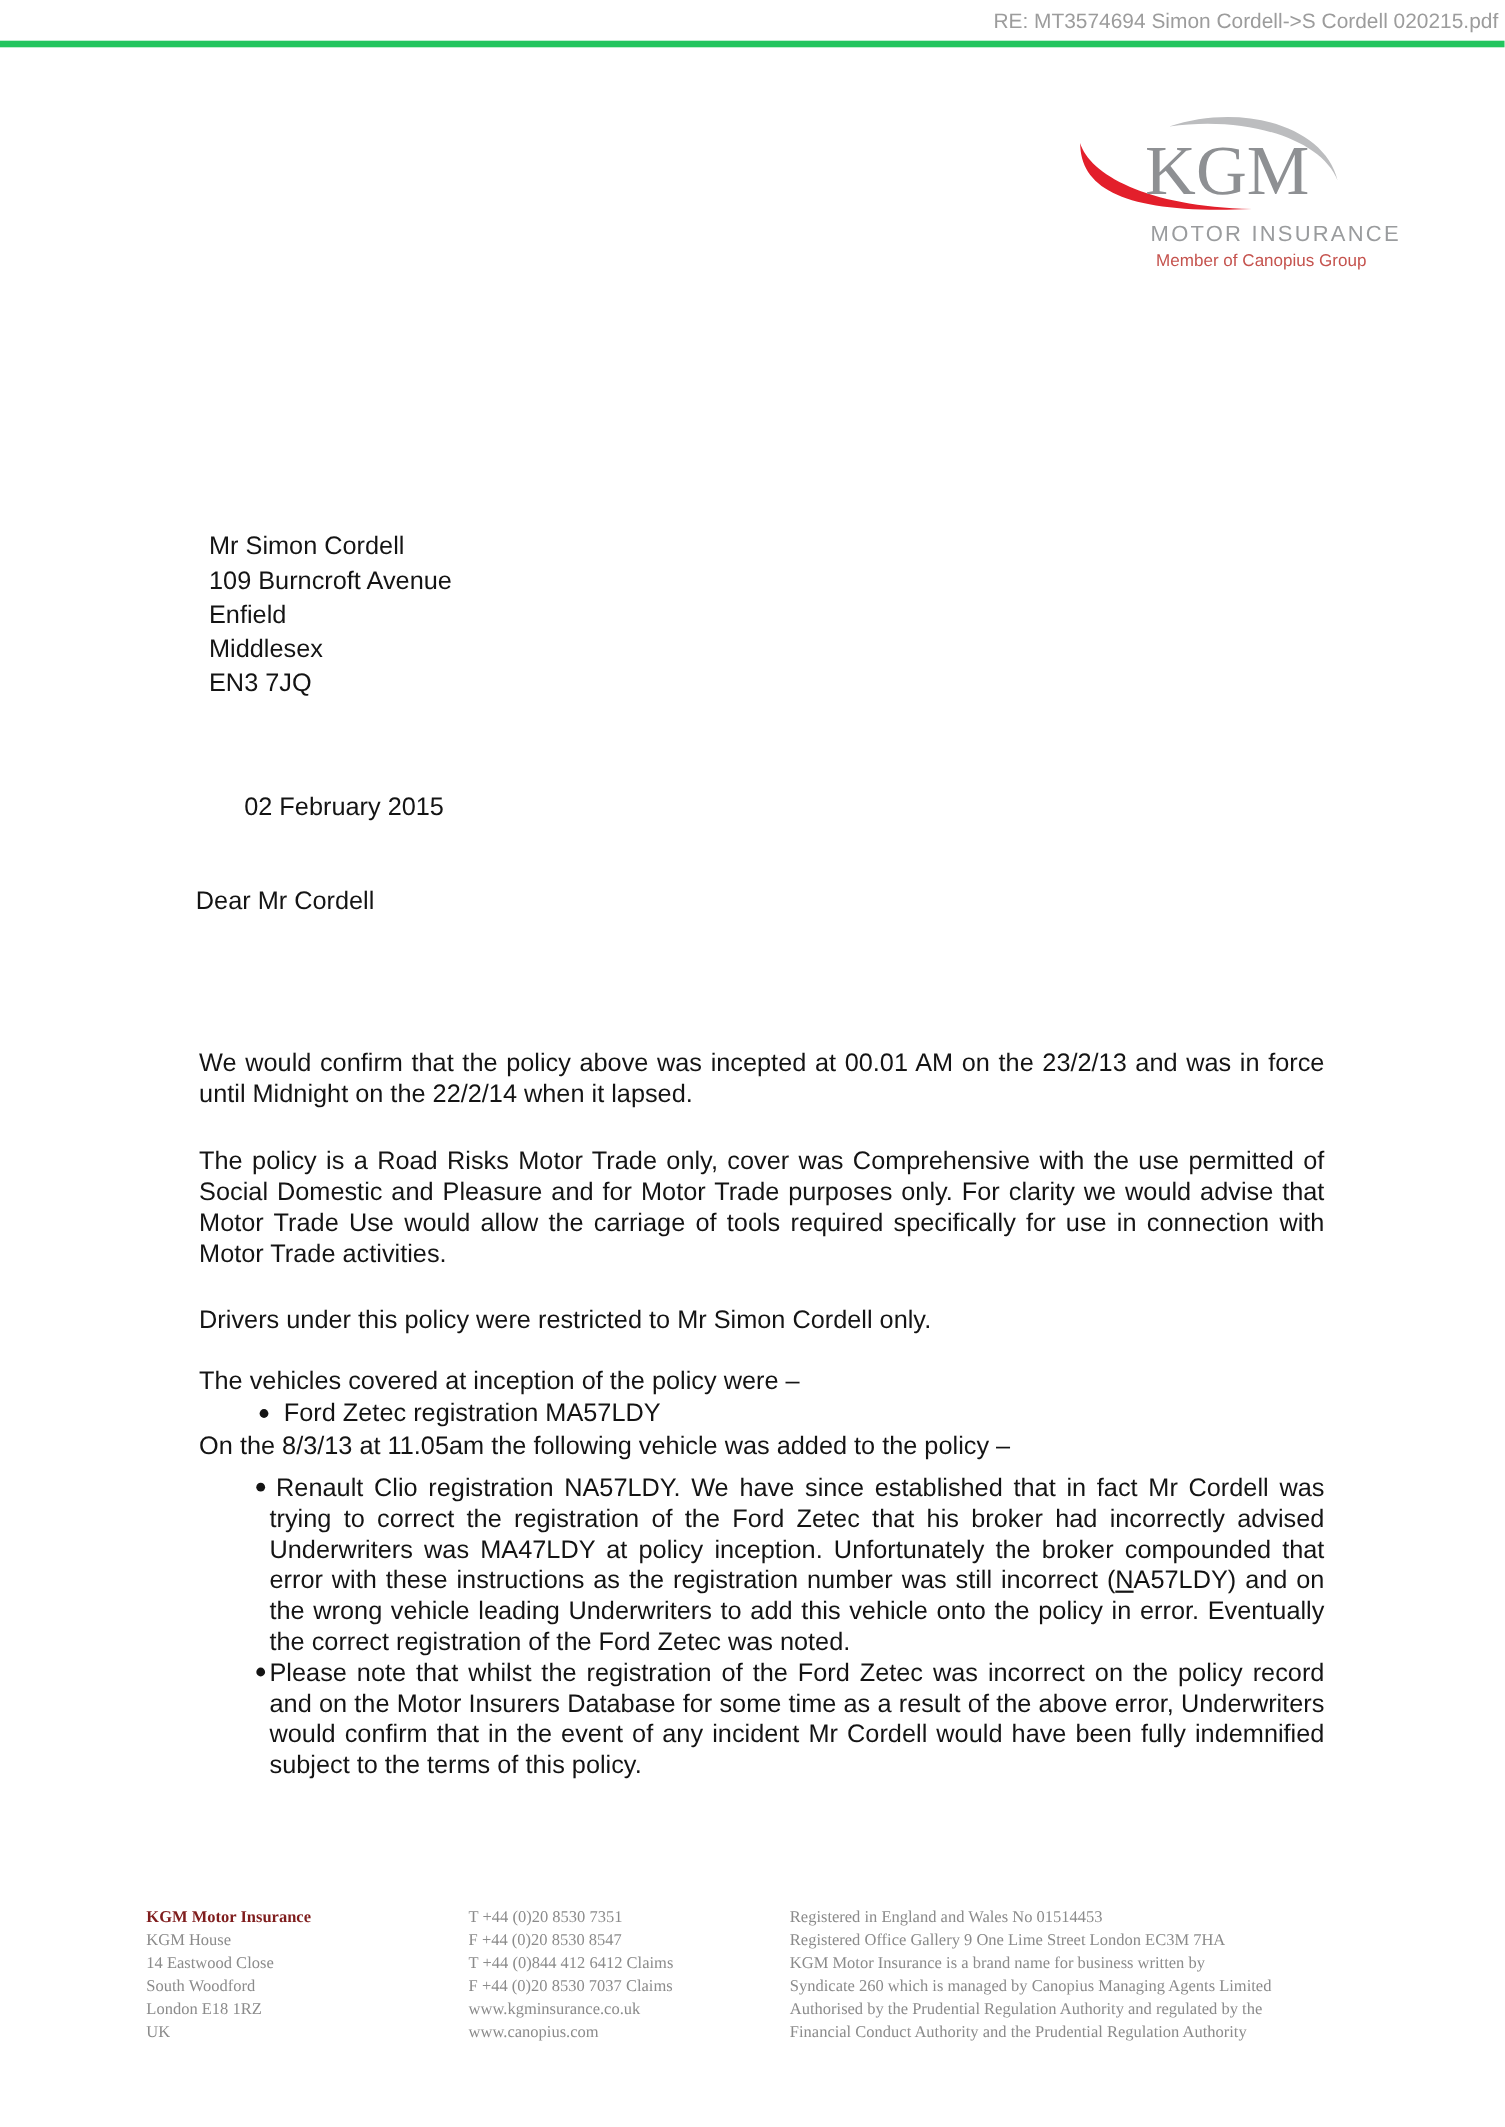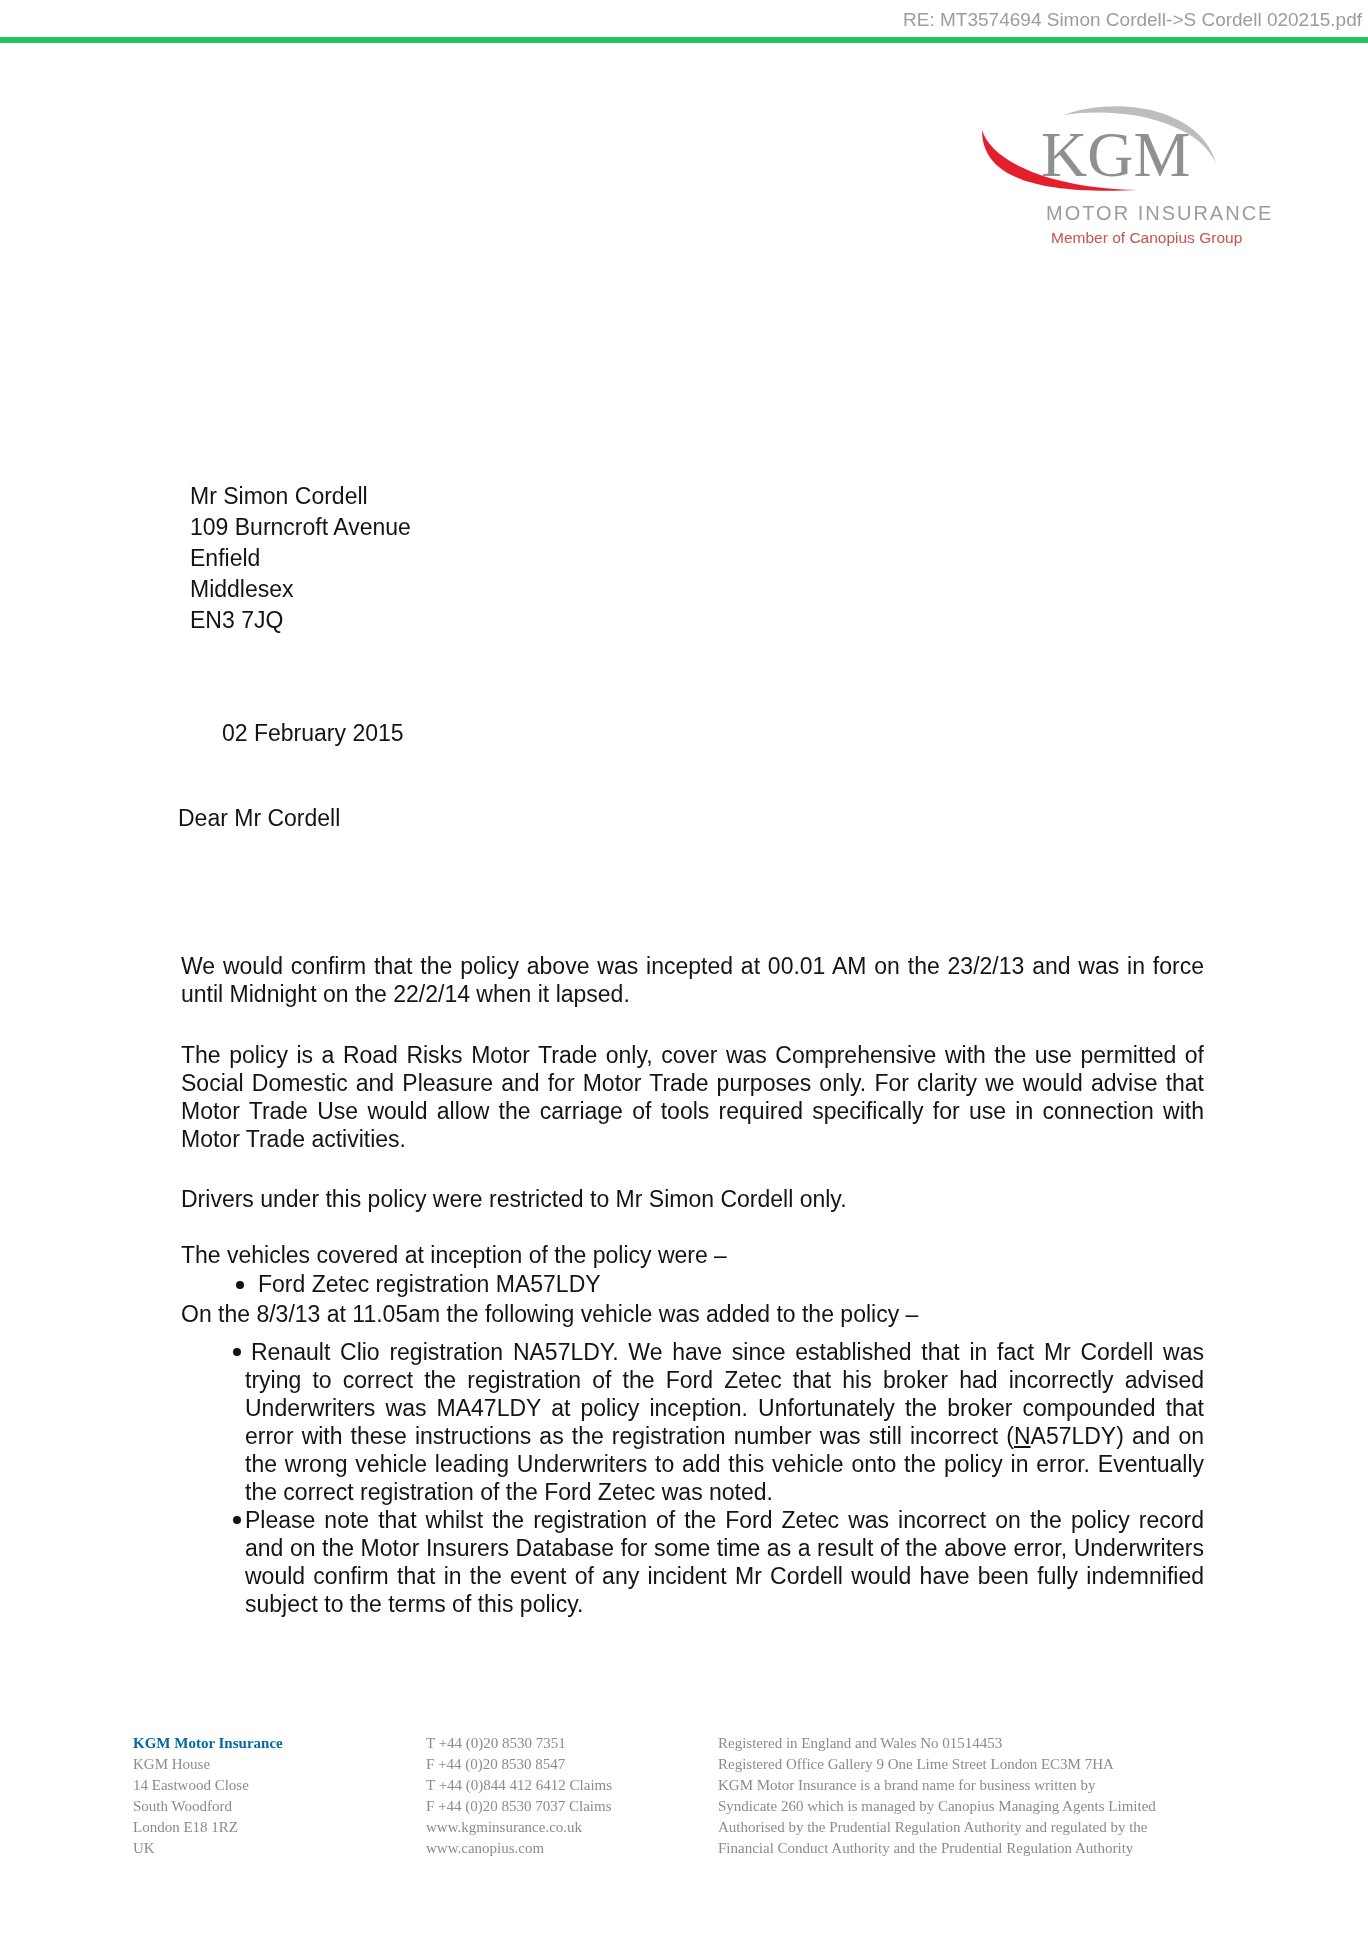--- a/index.html
+++ b/index.html
@@ -39,21 +39,21 @@
   ul.blist li::before { content:""; position:absolute; left:52px; top:10px; width:8px; height:8px; border-radius:50%; background:#141414; }
   ul.blist li.indent1 { text-indent:6px; }
   .u { text-decoration:underline; }
 
   
   .footer { position:absolute; left:0; top:1733px; width:1368px; font-family:"Liberation Serif", serif; font-size:15px; line-height:21px; color:#8b8b8b; }
   .fcol { position:absolute; top:0; }
   .fcol1 { left:133px; width:285px; }
   .fcol2 { left:426px; width:285px; }
   .fcol3 { left:718px; width:530px; }
-  .fbold { font-weight:bold; color:#0369a1; }
+  .fbold { font-weight:bold; color:#7f1d1d; }
   .fline { white-space:nowrap; }
 </style>
 </head>
 <body>
 
 <div class="page">
 
   <div class="titlebar">
     <div class="t">RE: MT3574694 Simon Cordell-&gt;S Cordell 020215.pdf</div>
   </div>

